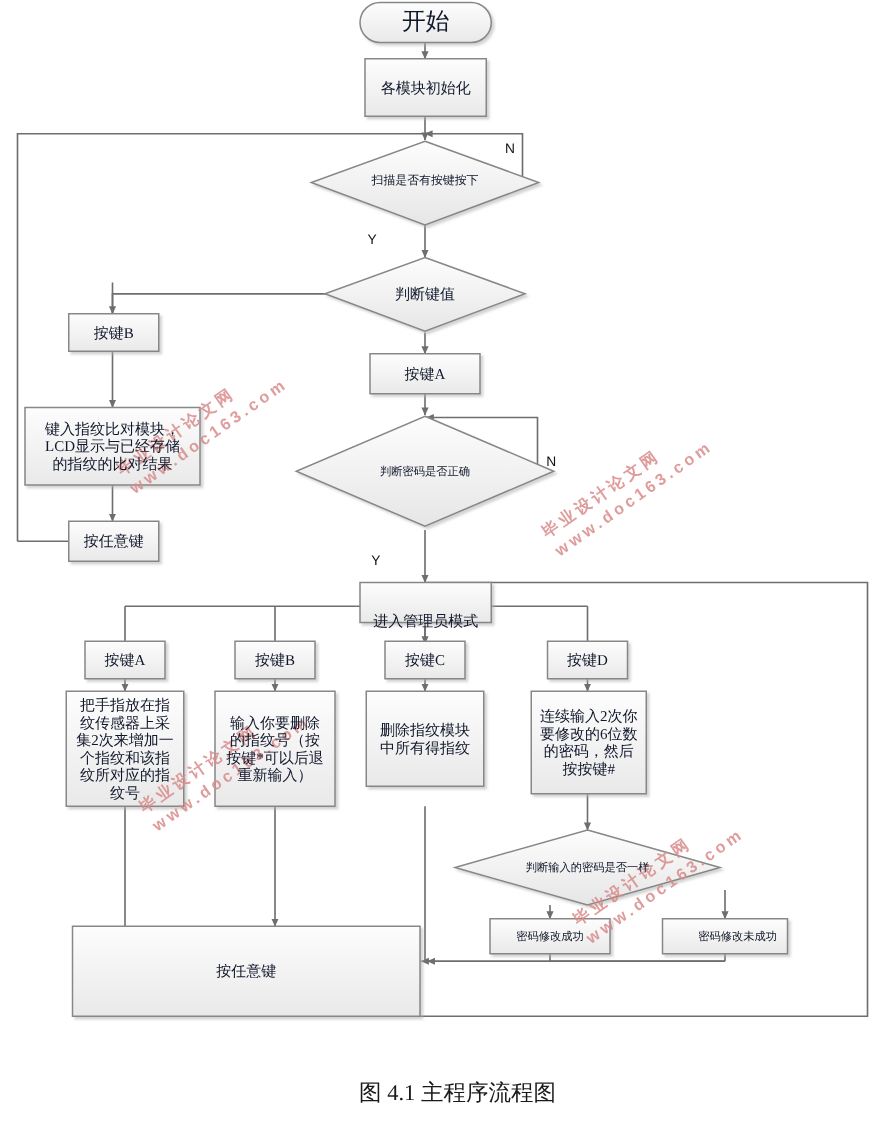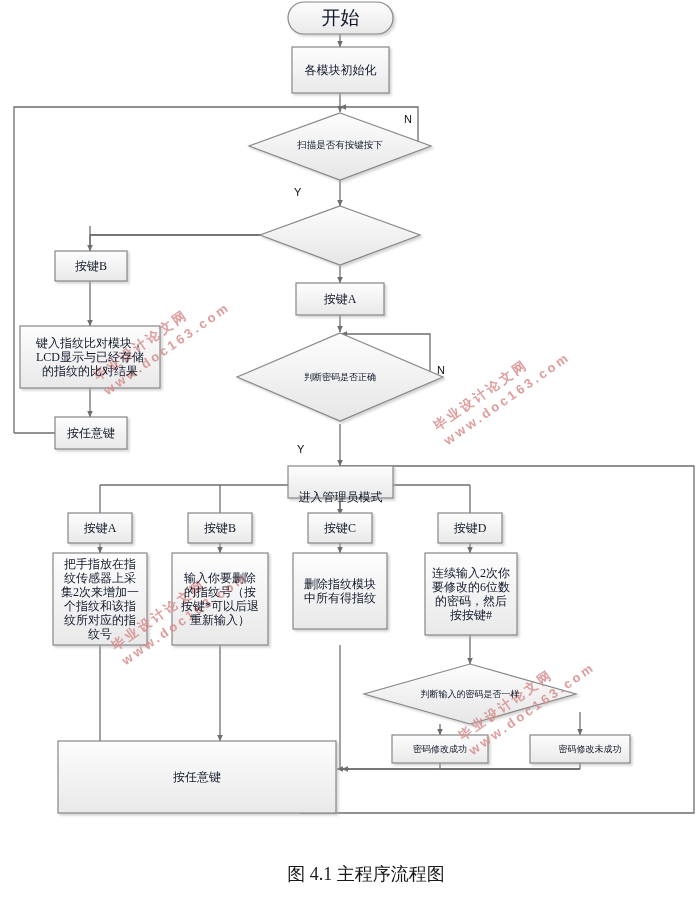--- a/index.html
+++ b/index.html
@@ -188,20 +188,21 @@
     <span class="l2">www.doc163.com</span>
   </div>
   <div class="wm" style="left:455px; top:730px; transform: rotate(-35deg);">
     <span class="l1">毕业设计论文网</span>
     <span class="l2">www.doc163.com</span>
   </div>
 
   <div class="node-text t-lg" style="left:288px; top:2px; width:105px; height:32px;">开始</div>
   <div class="node-text t-md" style="left:292px; top:47px; width:97px; height:46px;border-radius:10px;">各模块初始化</div>
   <div class="node-text t-xs" style="left:262px; top:132px; width:156px; height:28px;">扫描是否有按键按下</div>
+  <div class="node-text t-md" style="left:280px; top:222px; width:120px; height:26px;">判断键值</div>
   <div class="node-text t-md" style="left:296px; top:283px; width:88px; height:32px;">按键A</div>
   <div class="node-text t-tiny" style="left:262px; top:364px; width:156px; height:26px;">判断密码是否正确</div>
   <div class="node-text t-md" style="left:288px; top:466px; width:105px; height:32px;margin-top:15px;">进入管理员模式</div>
 
   <div class="node-text t-md" style="left:55px; top:251px; width:72px; height:30px;">按键B</div>
   <div class="node-text t-md" style="left:20px; top:326px; width:140px; height:62px;">键入指纹比对模块，
 LCD显示与已经存储
 的指纹的比对结果</div>
   <div class="node-text t-md" style="left:55px; top:417px; width:72px; height:32px;">按任意键</div>
 

